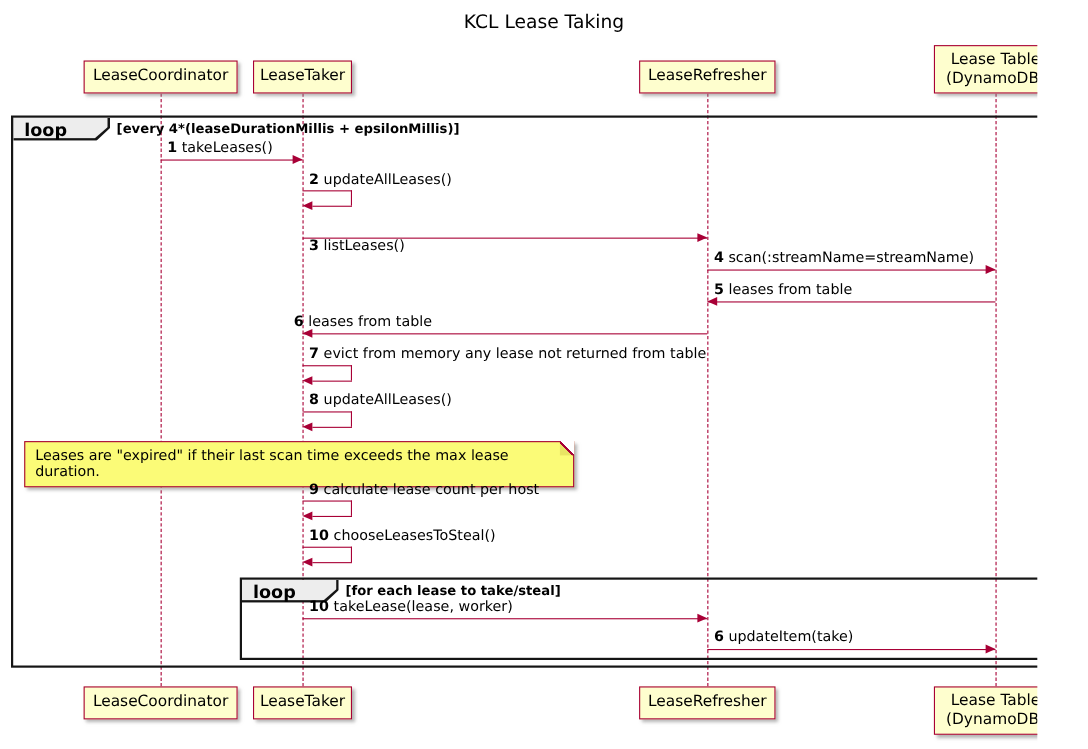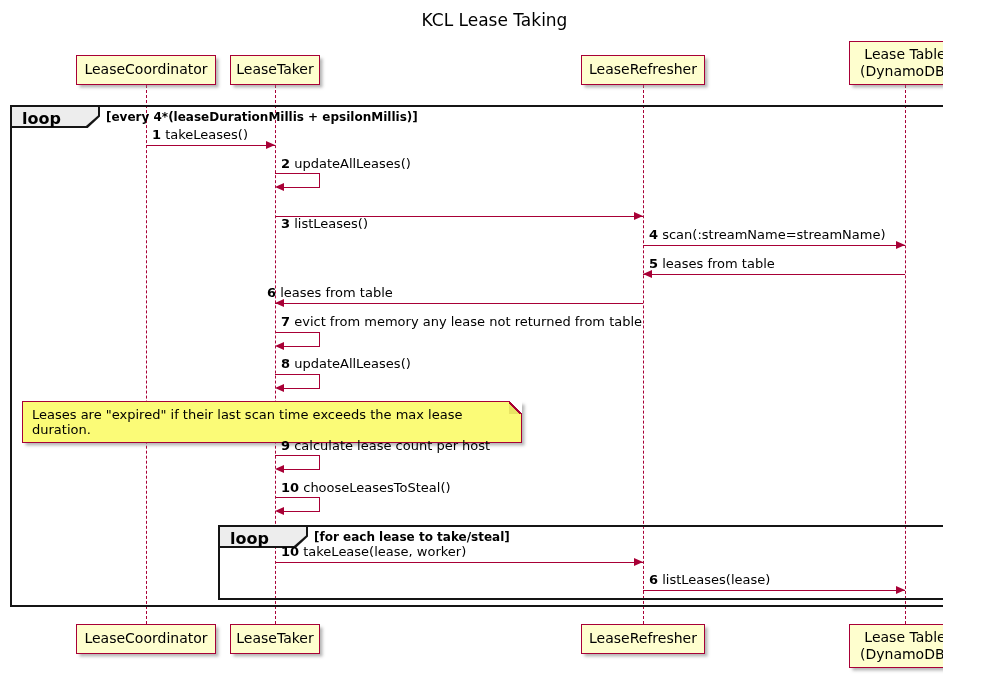--- a/index.html
+++ b/index.html
@@ -118,21 +118,21 @@
   <div class="mlabel" style="left:281px;top:480px"><b>10</b> <span>chooseLeasesToSteal()</span></div>
   <div class="hline" style="left:275px;top:497px;width:45px"></div>
   <div class="vline" style="left:319px;top:497px;height:14px"></div>
   <div class="hline" style="left:284px;top:511px;width:36px"></div>
   <div class="arr-l" style="left:275px;top:507px"></div>
 
   <div class="mlabel" style="left:281px;top:544px"><b>10</b> <span>takeLease(lease, worker)</span></div>
   <div class="hline" style="left:275px;top:562px;width:368px"></div>
   <div class="arr-r" style="left:634px;top:558px"></div>
 
-  <div class="mlabel" style="left:649px;top:572px"><b>6</b> <span>listLeases(lease)</span></div>
+  <div class="mlabel" style="left:649px;top:572px"><b>6</b> <span>updateItem(take)</span></div>
   <div class="hline" style="left:643px;top:590px;width:262px"></div>
   <div class="arr-r" style="left:896px;top:586px"></div>
 
   <div class="participant" style="left:76px;top:55px;width:140px;height:30px">LeaseCoordinator</div>
   <div class="participant" style="left:230px;top:55px;width:90px;height:30px">LeaseTaker</div>
   <div class="participant" style="left:581px;top:55px;width:124px;height:30px">LeaseRefresher</div>
   <div class="participant" style="left:849px;top:41px;width:112px;height:44px">Lease Table
 (DynamoDB)</div>
 
   <div class="participant" style="left:76px;top:624px;width:140px;height:30px">LeaseCoordinator</div>

